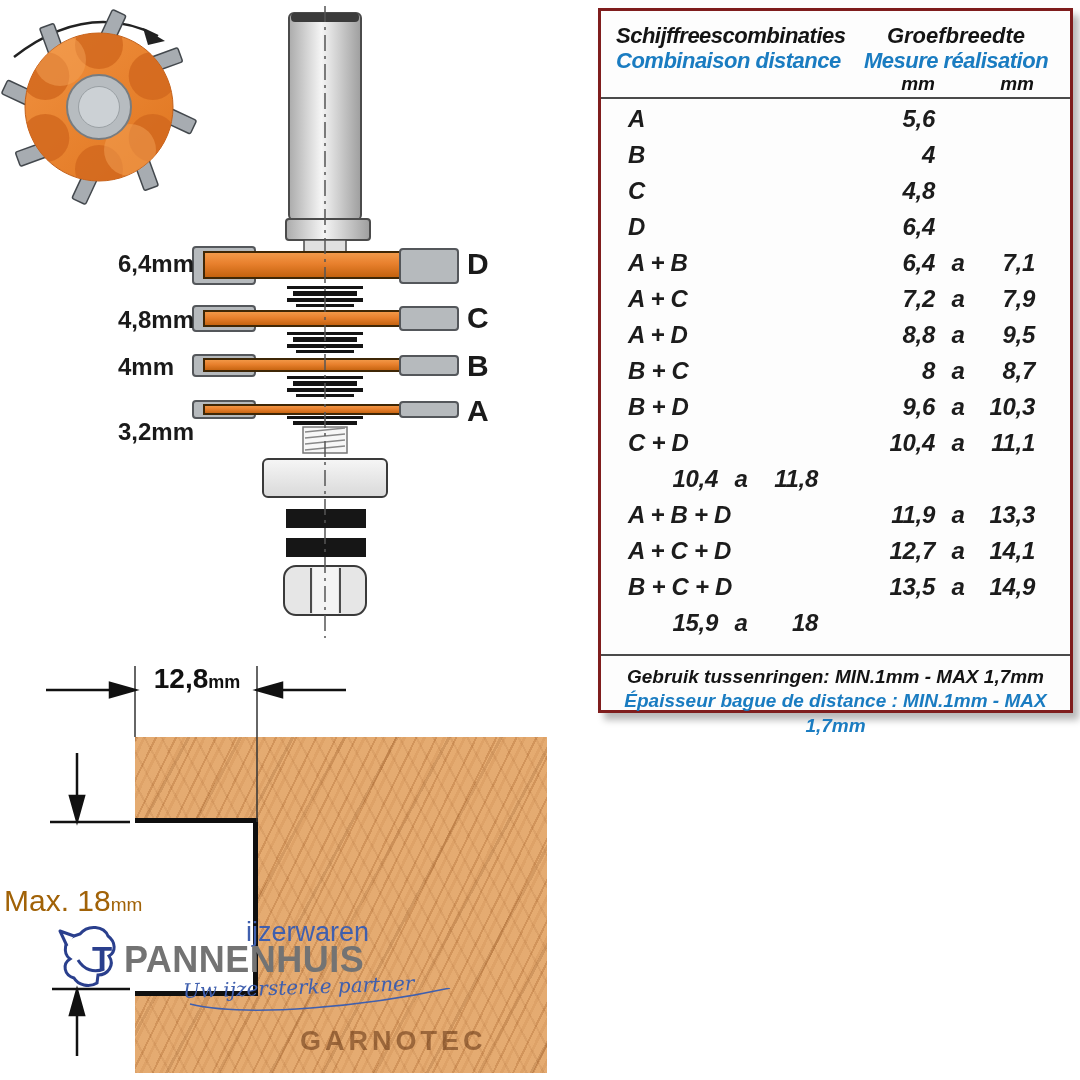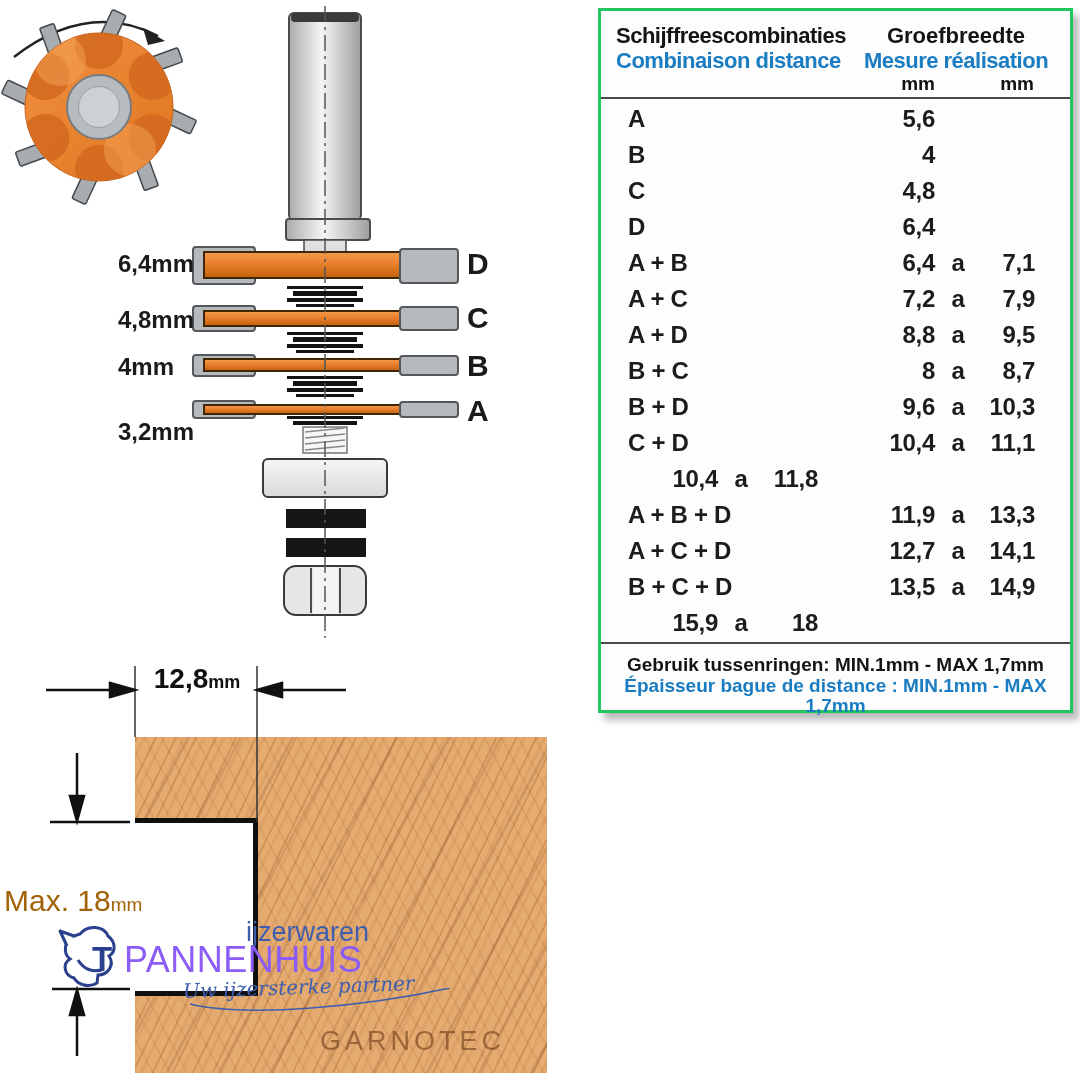--- a/index.html
+++ b/index.html
@@ -2,65 +2,65 @@
 <html><head>
 <meta charset="utf-8">
 <style>
   html,body{margin:0;padding:0;background:#ffffff;}
   .screen{position:relative;width:1080px;height:1080px;background:#fff;overflow:hidden;
           font-family:"Liberation Sans",sans-serif;color:#111;}
   .abs{position:absolute;}
 
   
   .spec-table{position:absolute;left:598px;top:8px;width:475px;height:705px;
-      background:#fdfdfd;border:3px solid #22c55e;box-sizing:border-box;
-      box-shadow:6px 7px 7px rgba(0,0,0,0.28);}
+      background:#fdfdfd;border:3px solid #7f1d1d;box-sizing:border-box;
+      box-shadow:6px 7px 7px rgba(0,0,0,0.28);font-style:italic;}
   .t-head{position:relative;height:88px;border-bottom:2px solid #4a4a4a;box-sizing:border-box;}
   .t-head .l1{position:absolute;left:15px;top:12px;font-size:22px;font-weight:bold;letter-spacing:-0.5px;color:#141414;}
   .t-head .l2{position:absolute;left:15px;top:37px;font-size:22px;font-weight:bold;letter-spacing:-0.5px;color:#1a7cc1;}
   .t-head .r1{position:absolute;right:4px;top:12px;width:220px;text-align:center;font-size:22px;font-weight:bold;color:#141414;}
   .t-head .r2{position:absolute;right:4px;top:37px;width:220px;text-align:center;font-size:22px;font-weight:bold;color:#1a7cc1;letter-spacing:-0.5px;}
   .t-head .u1{position:absolute;right:135px;top:62px;font-size:19px;font-weight:bold;}
   .t-head .u2{position:absolute;right:36px;top:62px;font-size:19px;font-weight:bold;}
   .t-rows{position:relative;height:544px;padding-top:2px;box-sizing:border-box;}
   .t-row{display:flex;align-items:center;height:36px;padding:0 35px 0 27px;font-size:24px;font-weight:600;letter-spacing:-0.3px;color:#1c1c1c;}
   .t-row .c{flex:1;text-align:left;}
   .t-row .m{width:90px;text-align:right;}
   .t-row .s{width:46px;text-align:center;}
   .t-row .x{width:54px;text-align:right;}
-  .t-foot{position:absolute;left:0;right:0;bottom:0;height:68px;border-top:2px solid #4a4a4a;
+  .t-foot{position:absolute;left:0;right:0;bottom:0;height:56px;border-top:2px solid #4a4a4a;
       box-sizing:border-box;text-align:center;padding-top:9px;}
   .t-foot .f1{font-size:19px;font-weight:bold;color:#141414;line-height:23px;}
-  .t-foot .f2{font-size:19px;font-weight:bold;color:#1a7cc1;line-height:20px;}
+  .t-foot .f2{font-size:19px;font-weight:bold;color:#1a7cc1;line-height:25px;}
 
   
   .size-label{position:absolute;left:118px;width:90px;font-size:24px;font-weight:bold;color:#1a1a1a;}
   .letter-label{position:absolute;left:467px;font-size:30px;font-weight:bold;color:#1a1a1a;}
 
   
   .wood{position:absolute;left:135px;top:737px;width:412px;height:336px;
       background:
         repeating-linear-gradient(116deg, rgba(164,94,38,0.28) 0 2px, rgba(236,178,118,0.25) 2px 7px, rgba(201,134,74,0.20) 7px 10px, rgba(240,186,128,0.12) 10px 18px),
         repeating-linear-gradient(62deg, rgba(150,85,35,0.15) 0 2px, rgba(0,0,0,0) 2px 15px),
         repeating-linear-gradient(118deg, rgba(122,64,18,0.22) 0 3px, rgba(0,0,0,0) 3px 46px),
         #e3a96f;}
   .notch{position:absolute;left:135px;top:818px;width:123px;height:178px;background:#ffffff;
       border-top:5px solid #0f0f0f;border-right:5px solid #0f0f0f;border-bottom:5px solid #0f0f0f;
       box-sizing:border-box;}
-  .watermark{position:absolute;left:320px;top:1026px;font-size:27px;font-weight:normal;
+  .watermark{position:absolute;left:300px;top:1026px;font-size:27px;font-weight:bold;
       letter-spacing:4px;color:rgba(97,50,16,0.55);}
   .dim-width{position:absolute;left:137px;top:663px;width:120px;text-align:center;
       font-size:28px;font-weight:bold;color:#111;}
   .dim-width .unit{font-size:18px;}
   .dim-depth{position:absolute;left:4px;top:884px;font-size:30px;font-weight:normal;color:#a16207;}
   .dim-depth .unit{font-size:19px;}
 
   
   .logo-top{position:absolute;left:246px;top:917px;font-size:27px;color:#3f5fae;}
-  .logo-name{position:absolute;left:124px;top:939px;font-size:36px;font-weight:normal;color:#8b5cf6;letter-spacing:0.5px;}
+  .logo-name{position:absolute;left:124px;top:939px;font-size:36px;font-weight:bold;color:#737373;letter-spacing:0.5px;}
   .logo-monogram{position:absolute;left:92px;top:940px;font-size:33px;font-weight:bold;color:#2a3f8d;}
   .logo-tagline{position:absolute;left:183px;top:975px;font-size:20px;font-style:italic;
       font-family:"DejaVu Serif",serif;color:#3f5fae;transform:rotate(-2deg);}
 </style>
 </head>
 <body>
 
 <div class="screen">
 
   <svg class="abs" style="left:0;top:0;" width="600" height="660" viewBox="0 0 600 660">

